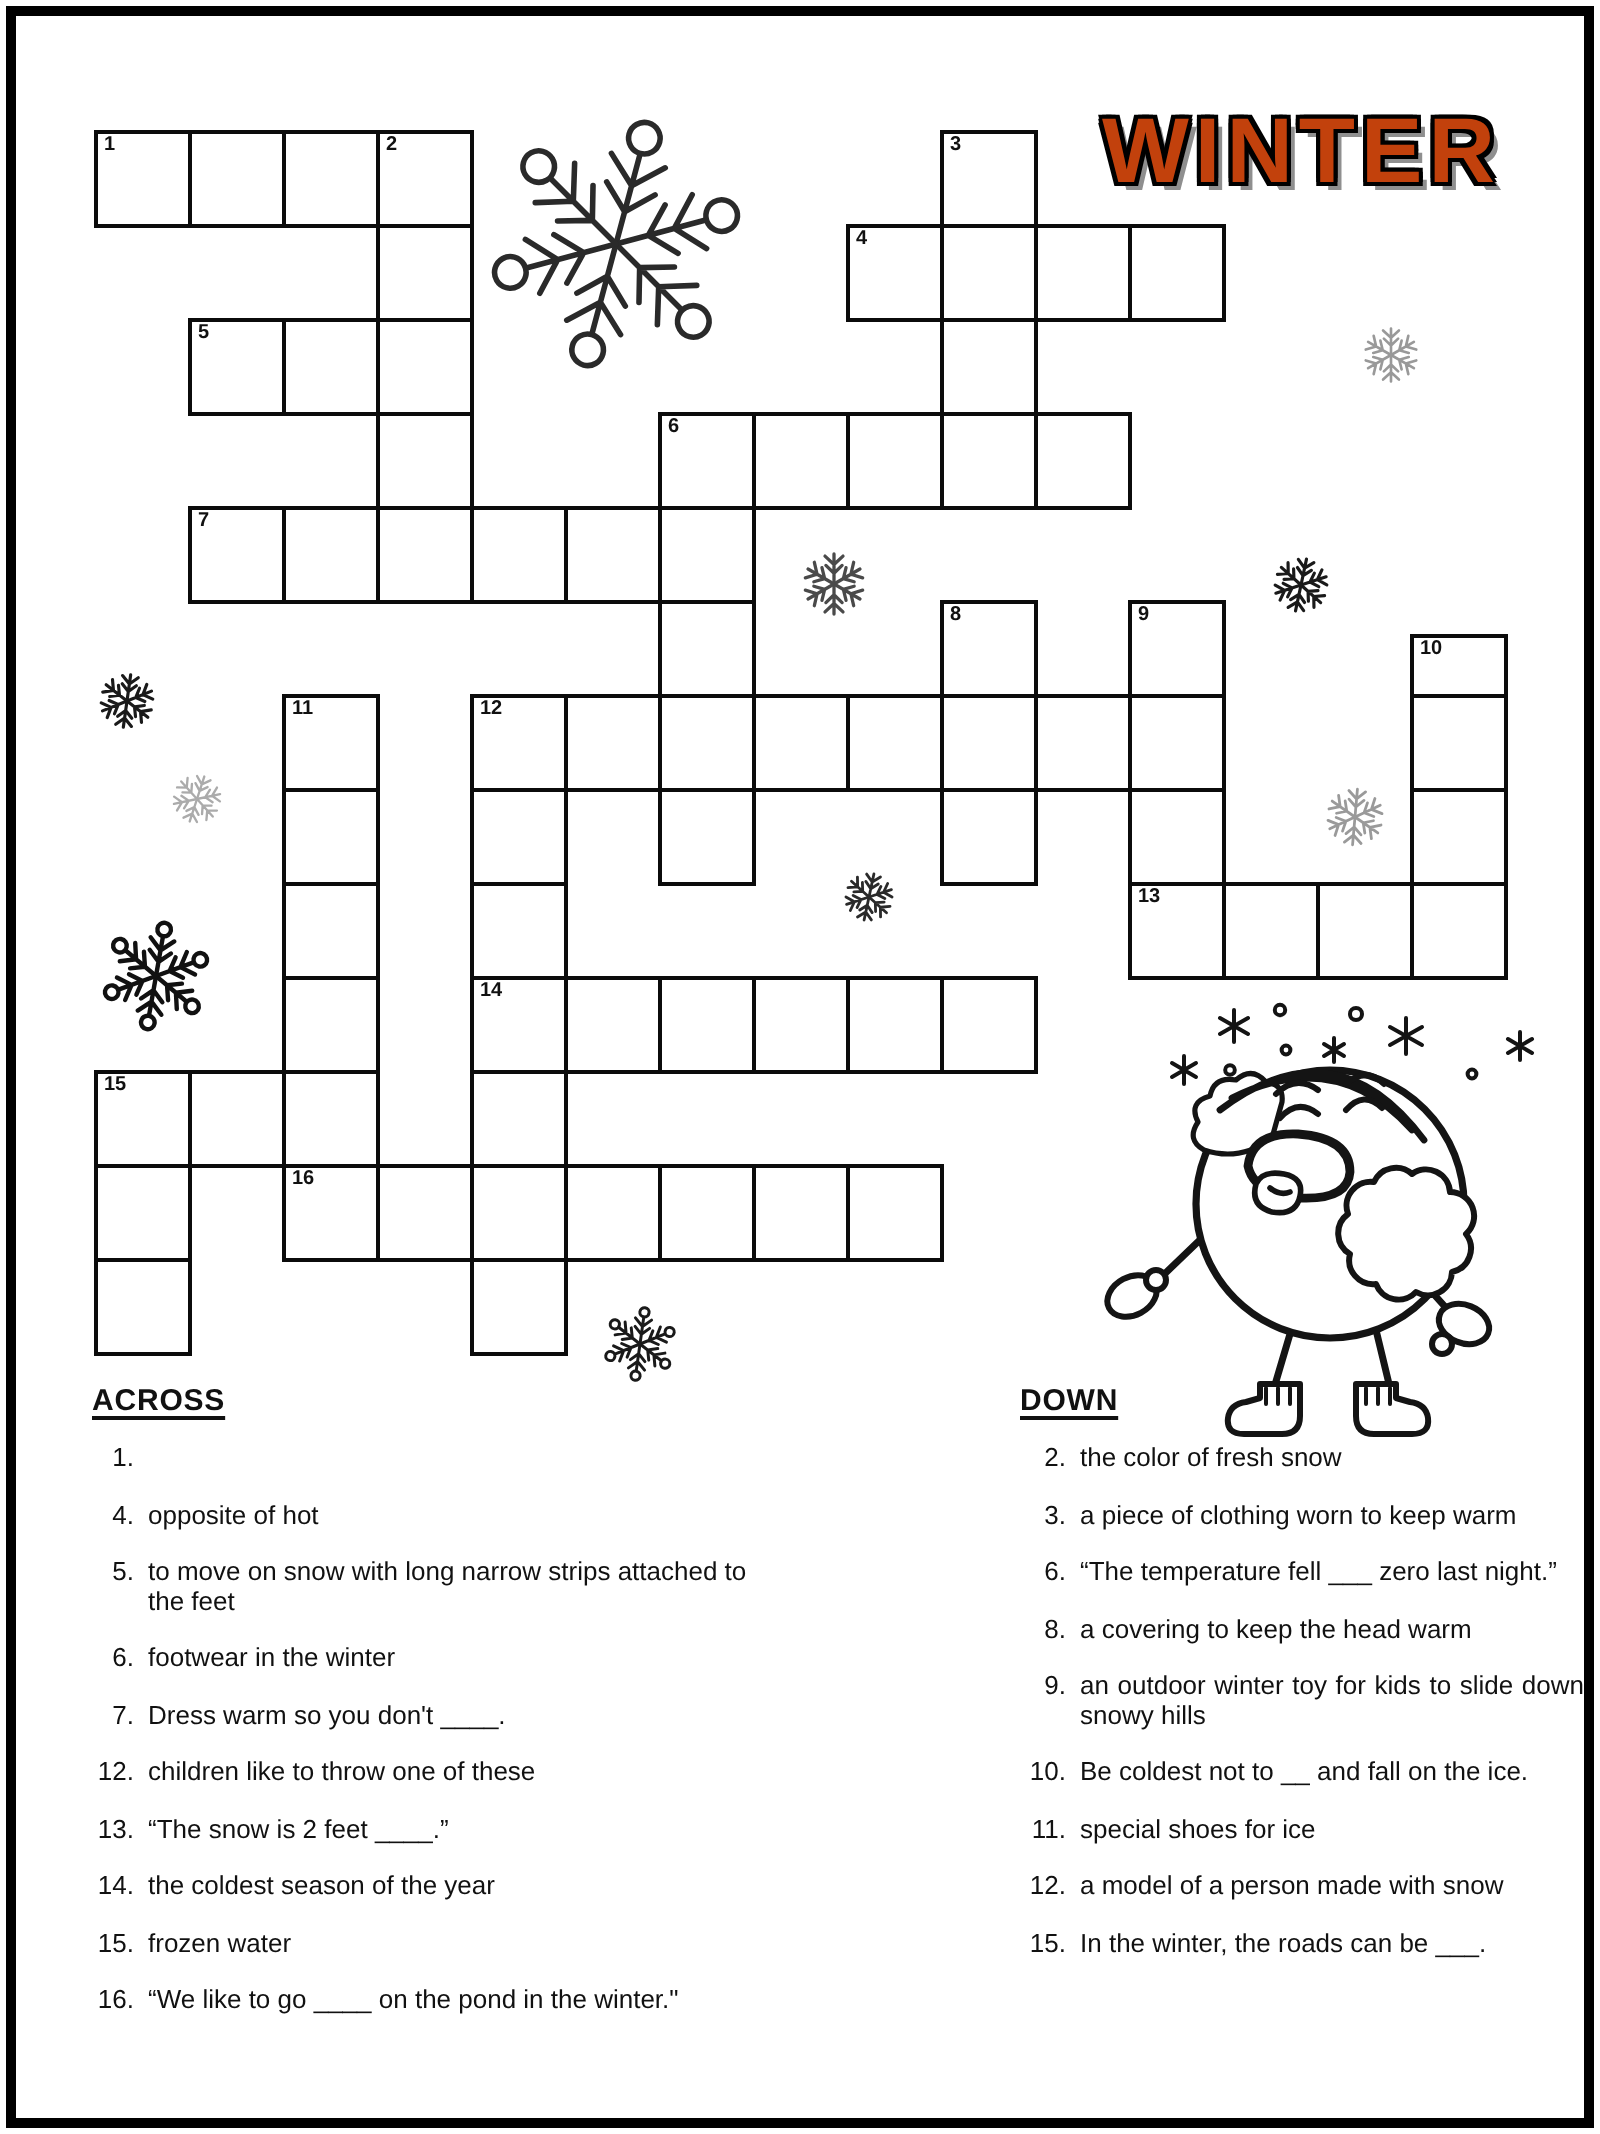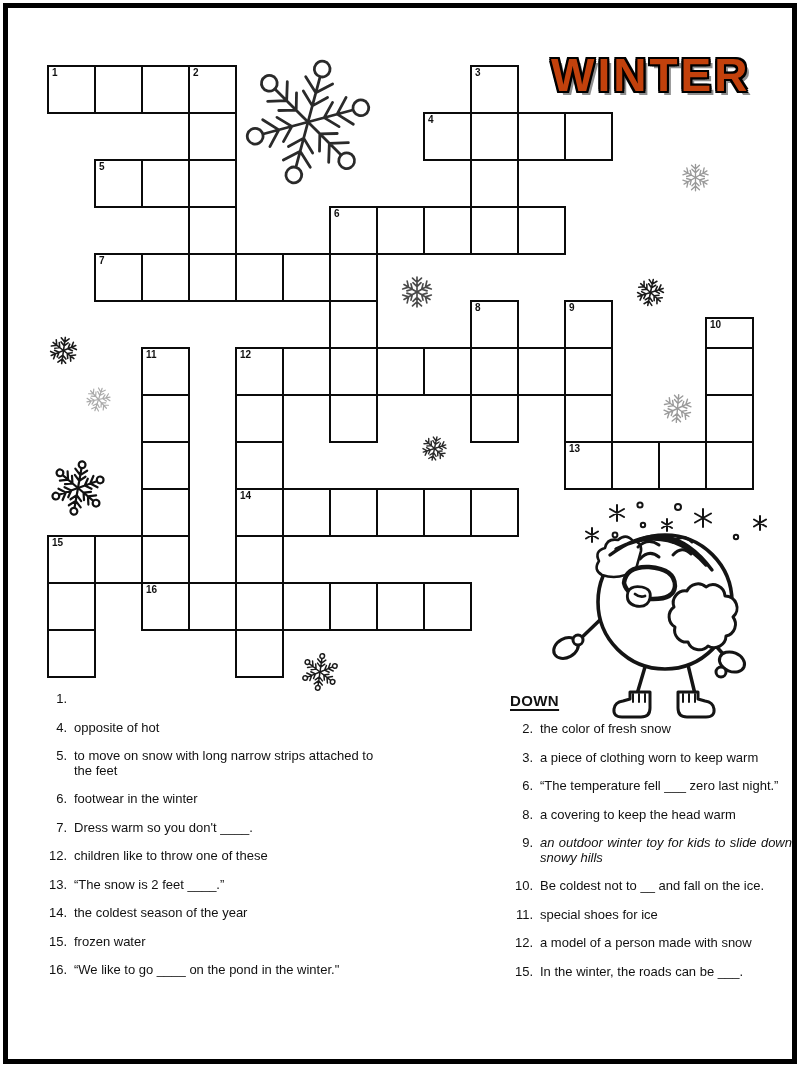--- a/index.html
+++ b/index.html
@@ -27,21 +27,21 @@
 
   
   .clues{position:absolute;}
   .clues h2{margin:0 0 13px 0;font-size:15px;letter-spacing:.4px;text-decoration:underline;
             text-underline-offset:3px;text-decoration-thickness:2px;}
   .clue{display:flex;margin:0 0 14px 0;font-size:13px;line-height:14.5px;}
   .cnum{flex:0 0 auto;text-align:right;margin-right:7px;}
   .across .cnum{width:21px;}
   .down .cnum{width:23px;}
   .ctext{white-space:pre;}
-  .clue.justify .ctext{white-space:normal;width:252px;text-align:justify;font-style:italic;}
+  .clue.justify .ctext{white-space:normal;width:252px;text-align:justify;}
   .across{left:46px;top:692px;width:420px;}
   .down{left:510px;top:692px;width:300px;}
 
   .footer{position:absolute;top:1016px;right:20px;font-size:26px;font-weight:bold;letter-spacing:.5px;}
 </style>
 </head>
 <body>
 
 <div class="page">
   <div class="frame"></div>
@@ -261,20 +261,21 @@
         <path d="M100,64 q9,-10 19,-2 M98,52 q10,-10 21,-2"></path>
         <path d="M133,60 q9,-10 18,-1 M133,47 q10,-9 19,0"></path>
       </g>
 
       <path fill="#fff" stroke-width="4.4" d="M84,88 Q86,71 109,72 Q135,74 135,91 Q134,105 110,104 Q87,102 84,88 Z"></path>
       <path fill="#fff" stroke-width="2.8" d="M88,97 Q85,108 96,111 Q108,113 110,103 Q112,94 102,92 Q91,90 88,97 Z M95,99 q5,4 10,2"></path>
     </g>
   </svg>
 
   <section class="clues across">
+    <h2>ACROSS</h2>
     <div id="across-list">
         <div class="clue">
           <span class="cnum">1.</span>
         </div>
         <div class="clue">
           <span class="cnum">4.</span>
           <span class="ctext">opposite of hot</span>
         </div>
         <div class="clue">
           <span class="cnum">5.</span>

